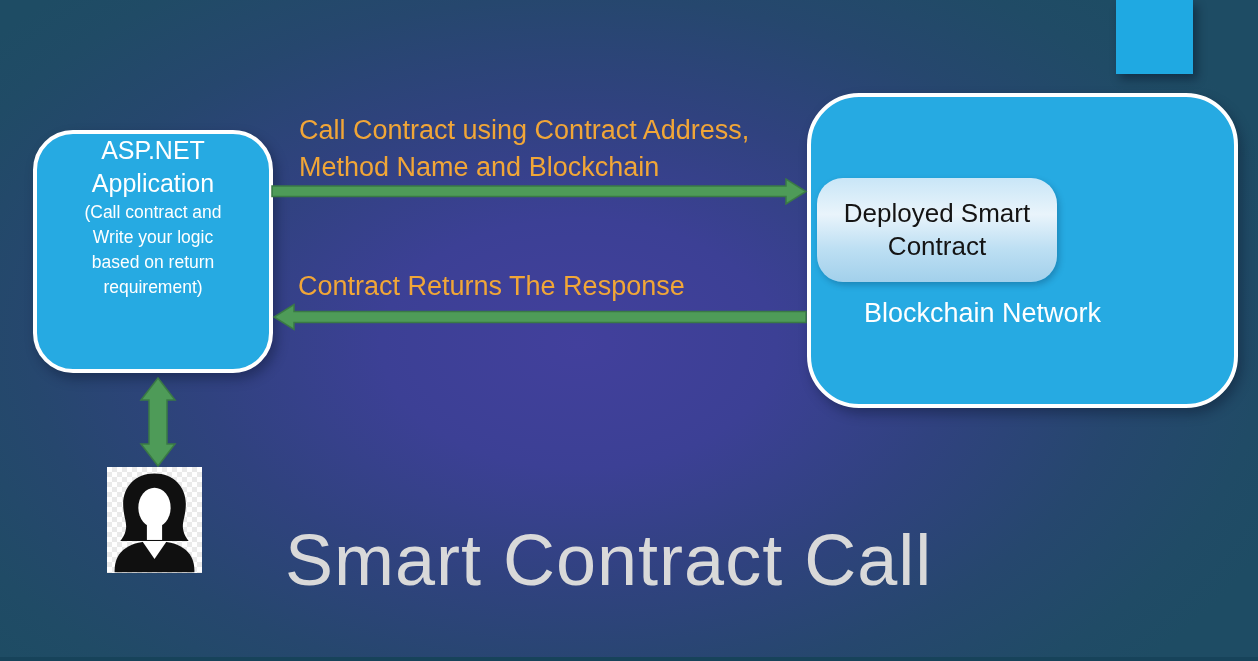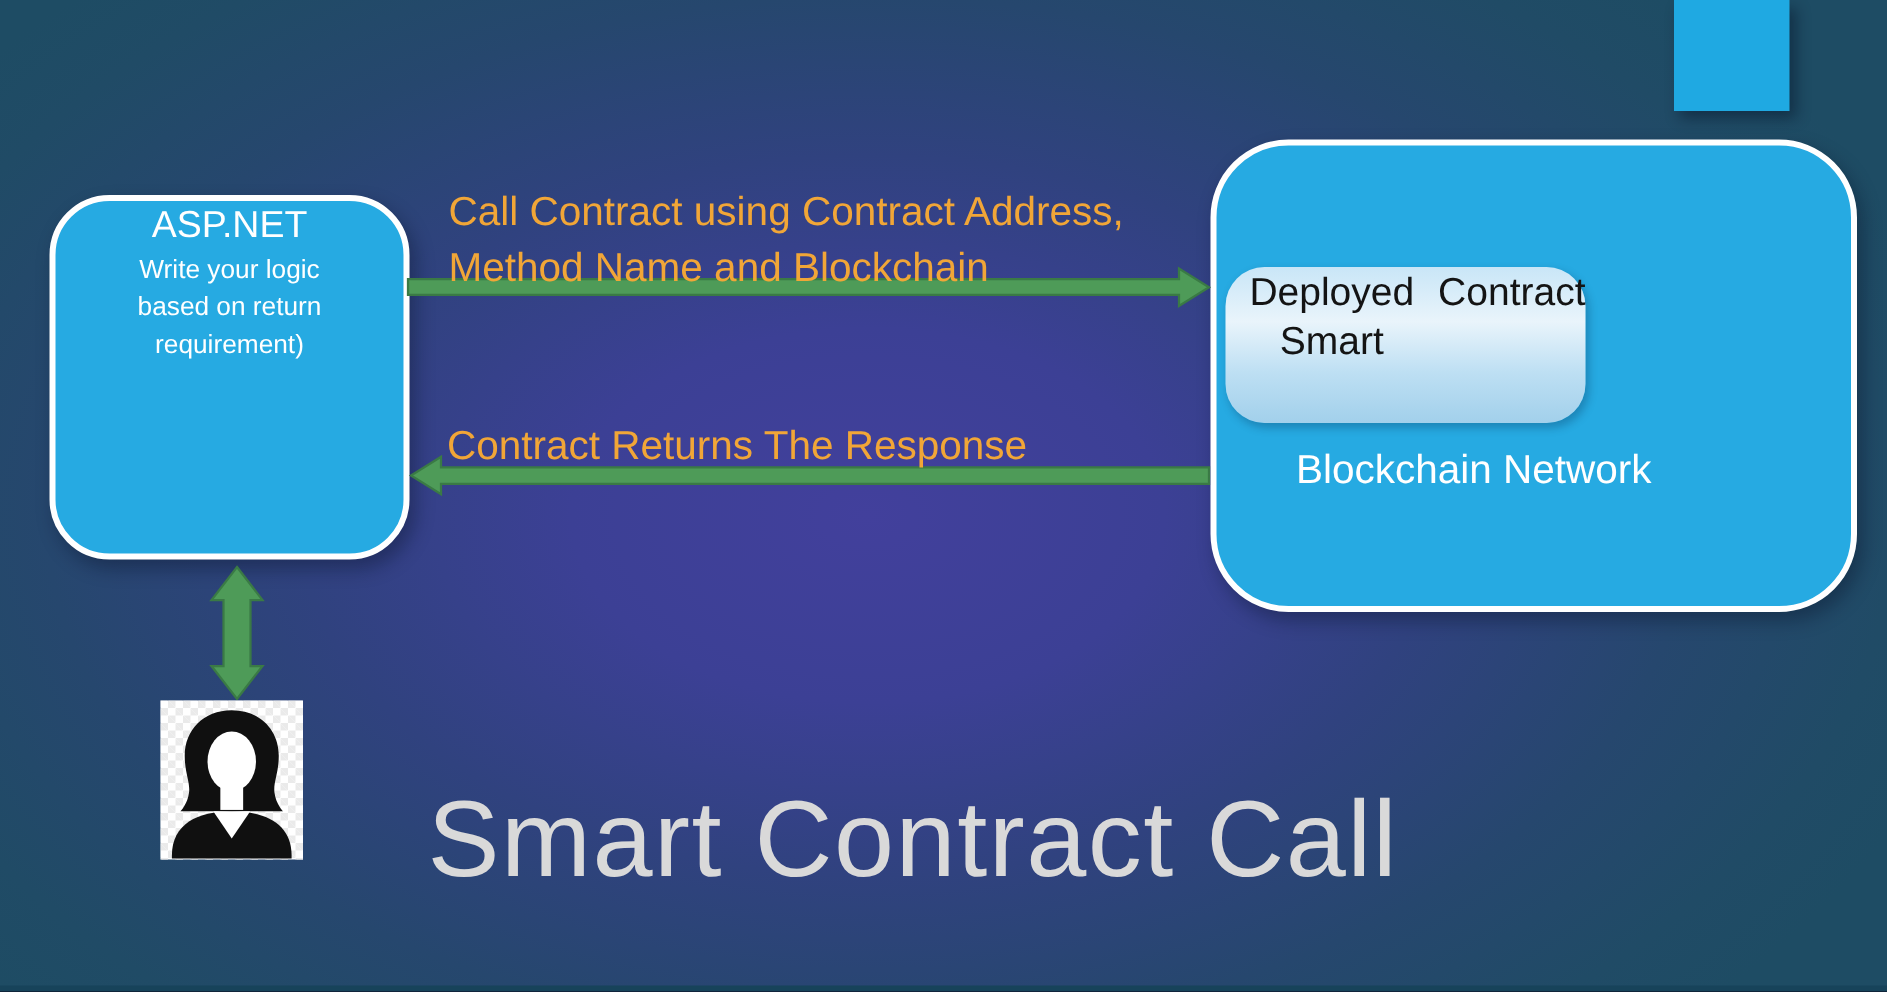--- a/index.html
+++ b/index.html
@@ -37,31 +37,30 @@
   .node-asp .small{font-size:17.5px;line-height:25px;color:#fff;}
   .node-blockchain{
     left:807px;top:93px;width:431px;height:315px;border-radius:52px;
   }
   .node-inner{
     position:absolute;left:817px;top:178px;width:240px;height:104px;
     border-radius:26px;
     background:linear-gradient(180deg,#C9E6F7 0%,#E9F4FB 35%,#BDDFF3 68%,#A2D0EB 100%);
     box-shadow:2px 3px 6px rgba(5,25,55,.25);
     color:#141414;
-    display:flex;flex-direction:row;justify-content:center;
+    display:flex;flex-direction:column;justify-content:center;
     text-align:center;font-size:26px;line-height:33px;
   }
   .blockchain-label{
     position:absolute;left:807px;top:298px;width:351px;
     text-align:center;color:#ffffff;font-size:27px;
   }
   .arrow-label{
     position:absolute;color:#F1A637;font-size:27px;line-height:37px;
     white-space:nowrap;
-    margin-top:11px;
   }
   .label-call{left:299px;top:112px;}
   .label-response{left:298px;top:268px;}
   .arrows-svg{position:absolute;left:0;top:0;}
   .user-img{
     position:absolute;left:107px;top:467px;width:95px;height:106px;
     background-color:#ffffff;
     background-image:
       linear-gradient(45deg,#eaeaea 25%,transparent 25%,transparent 75%,#eaeaea 75%),
       linear-gradient(45deg,#eaeaea 25%,transparent 25%,transparent 75%,#eaeaea 75%);
@@ -78,20 +77,22 @@
 </head>
 <body>
 
 <div class="slide">
 
   <div class="accent-square"></div>
   <div class="bottom-bar"></div>
 
   <div class="node node-asp">
     <div class="big">ASP.NET</div>
+    <div class="big">Application</div>
+    <div class="small">(Call contract and</div>
     <div class="small">Write your logic</div>
     <div class="small">based on return</div>
     <div class="small">requirement)</div>
   </div>
 
   <div class="node node-blockchain"></div>
 
   <div class="node-inner">
     <div>Deployed Smart</div>
     <div>Contract</div>

